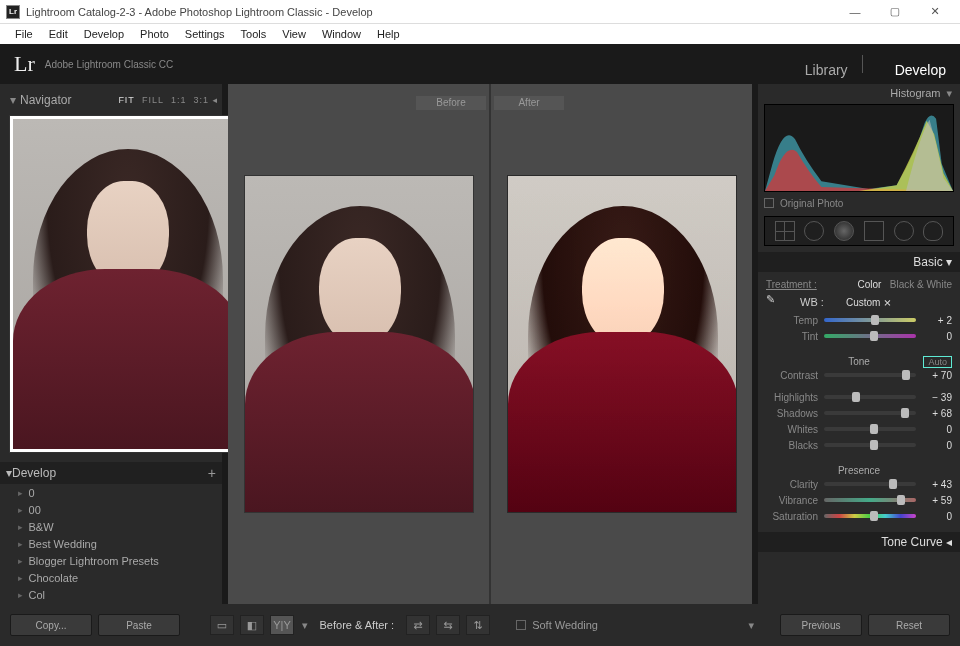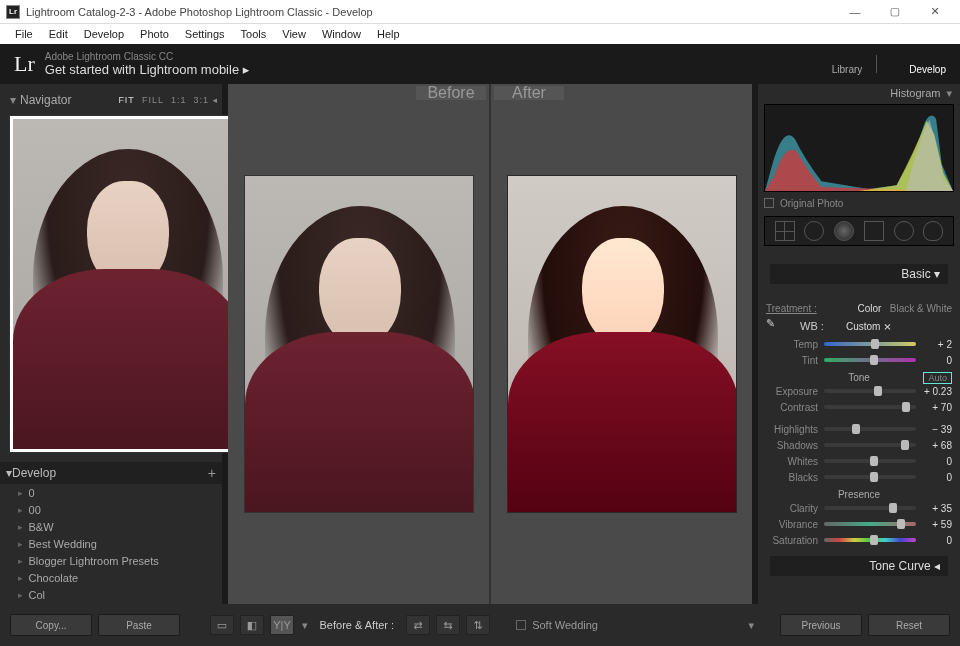--- a/index.html
+++ b/index.html
@@ -9,74 +9,74 @@
   .titlebar .title { color: #444; font-size: 11px; flex: 1; }
   .winbtns { display:flex; gap:2px;}
   .winbtn { width:38px; height:24px; display:flex;align-items:center;justify-content:center;color:#555;}
   .menubar { height: 20px; background:#fff; display:flex; align-items:center; padding:0 8px; gap:2px; }
   .menubar span { color:#222; padding:0 7px; font-size:11px;}
   .appbar { height: 40px; background:#1a1a1a; display:flex; align-items:center; padding:0 14px;}
   .appbar .lr { font-family: "Times New Roman",serif; font-size:22px; color:#eee; font-weight:300;margin-right:10px;}
   .appbar .sub { color:#888; font-size:10px;}
   .appbar .main { color:#ddd; font-size:13px;}
   .appbar .spacer { flex:1;}
-  .appbar .mod { color:#aaa; font-size:10px; margin-left:18px;margin-top:11px;}
+  .appbar .mod { color:#aaa; font-size:14px; margin-left:18px;margin-top:11px;}
   .appbar .mod.active { color:#fff;}
   .divider { width:1px; height:18px; background:#555; margin:0 14px;}
   .worktop { height: 520px; background:#333; display:flex;}
   .left { width:222px; background:#2a2a2a; display:flex;flex-direction:column;padding:6px 4px 0 10px;}
   .panelhead { height:20px; display:flex; align-items:center; font-size:12px; color:#aaa;}
   .panelhead .tri { color:#888; margin-right:4px;}
   .navmodes { margin-left:auto; font-size:9px; color:#888; letter-spacing:1px;}
   .navmodes b { color:#ddd; font-weight:normal;}
   .navthumb { width:120px; height:170px; margin:6px auto 10px; background:#b8b6b3; border:3px solid #fff; box-shadow:0 0 0 1px #000;}
   .phead { height:22px; background:#202020; display:flex;align-items:center;padding:0 6px;color:#bbb;font-size:12px;margin:0 -4px 0 -10px;}
   .phead .plus { margin-left:auto;color:#999;font-size:14px;}
   .plist { flex:1; overflow:hidden;}
   .prow { height:17px; display:flex;align-items:center;padding-left:8px;color:#aaa;font-size:11px;}
   .prow .tri { color:#666; margin-right:6px;font-size:9px;}
   .center { flex:1; background:#4a4a4a; position:relative; display:flex;}
-  .halflabel { position:absolute; top:2px; width:70px; height:14px; background:#555; color:#999; font-size:16px; text-align:center;line-height:14px;}
+  .halflabel { position:absolute; top:12px; width:70px; height:14px; background:#555; color:#999; font-size:10px; text-align:center;line-height:14px;}
   .half { flex:1; display:flex;align-items:center;justify-content:center;}
   .photo { width:228px; height:336px; background:linear-gradient(#bcb9b5,#a7a39f); box-shadow:0 0 0 1px #333;position:relative;overflow:hidden;}
   .photo.after { filter:contrast(1.15) saturate(1.3) brightness(1.05);}
   .sep { width:2px; background:#333;}
   .hair { position:absolute; width:190px;height:260px;top:30px;left:20px;border-radius:50% 50% 40% 40%;background:radial-gradient(ellipse at 50% 20%, #3a2825, #2a1c1a 60%, transparent 80%);}
   .face { position:absolute; width:82px;height:108px;top:62px;left:74px;background:linear-gradient(#e8d2c3,#d8bfaf);border-radius:45% 45% 50% 50%;}
   .hoodie { position:absolute; width:230px;height:180px;bottom:0;left:0;background:linear-gradient(#6e2230,#4a1620);border-radius:40% 40% 0 0;}
   .right { width:202px; background:#2a2a2a; display:flex;flex-direction:column;padding:0;}
   .rpanelhead { height:18px; display:flex;align-items:center;justify-content:flex-end;padding:0 8px;color:#aaa;font-size:11px;}
   .rpanelhead .tri { margin-left:6px;color:#888;}
   .histo { height:88px; margin:2px 6px; background:#1a1a1a; border:1px solid #000;position:relative;overflow:hidden;}
   .origphoto { height:18px; margin:0 6px 4px;display:flex;align-items:center;gap:6px;color:#888;font-size:10px;}
   .origphoto .box { width:10px;height:10px;border:1px solid #666;}
   .tools { height:30px; margin:0 6px 6px;background:#1f1f1f;border:1px solid #000;display:flex;align-items:center;justify-content:space-evenly;}
   .tool { width:20px;height:20px;border:1px solid #555;border-radius:50%;}
   .tool.sq { border-radius:0;}
   .tool.grid{border-radius:0;background:linear-gradient(#555,#555) 50% 0/1px 100% no-repeat,linear-gradient(#555,#555) 0 50%/100% 1px no-repeat;}
-  .basichead { height:20px; background:#1f1f1f;margin:12px;display:flex;align-items:center;justify-content:flex-end;padding:0 8px;color:#ddd;font-size:12px;}
+  .basichead { height:20px; background:#1f1f1f;margin:0;display:flex;align-items:center;justify-content:flex-end;padding:0 8px;color:#ddd;font-size:12px;}
   .basic { padding:4px 8px;}
   .trow { display:flex;align-items:center;height:16px;font-size:10px;}
   .trow .lbl { color:#888;text-decoration:underline;}
   .trow .spacer { flex:1;}
   .colorbw { color:#888;}
   .colorbw .active { color:#ddd;}
   .wbrow { display:flex;align-items:center;height:20px;gap:8px;}
   .dropper { width:18px;height:18px;color:#ccc;}
   .wbsel { color:#ddd;font-size:10px;}
   .slrow { display:flex;align-items:center;height:16px;font-size:10px;}
   .slrow .lbl { width:52px;text-align:right;color:#888;}
   .slider { flex:1;height:4px;background:#3a3a3a;margin:0 6px;position:relative;border-radius:2px;}
   .slider.temp { background:linear-gradient(90deg,#36c,#cc6);}
   .slider.tint { background:linear-gradient(90deg,#3a6,#a3a);}
   .slider.vib { background:linear-gradient(90deg,#666,#4a8,#a66);}
   .slider.sat { background:linear-gradient(90deg,#666,#c44,#cc4,#4c4,#4cc,#44c,#c4c);}
   .thumb { position:absolute;width:8px;height:10px;top:-3px;background:#bbb;border-radius:2px;}
   .slrow .val { width:30px;text-align:right;color:#ddd;}
-  .section { text-align:center;color:#aaa;font-size:10px;margin-top:4px;position:relative;}
+  .section { text-align:center;color:#aaa;font-size:10px;margin-top:12px;position:relative;}
   .section .auto { position:absolute;right:0;top:0;color:#888;border:1px solid #5eead4;padding:0 4px;font-size:9px;}
   .bottom { height:42px; background:#2a2a2a;display:flex;align-items:center;padding:0 10px;gap:6px;}
   .btn { height:22px;padding:0 14px;background:#3a3a3a;border:1px solid #1a1a1a;color:#aaa;font-size:10px;display:flex;align-items:center;justify-content:center;border-radius:2px;}
   .toolbtn { width:24px;height:20px;background:#333;border:1px solid #222;display:flex;align-items:center;justify-content:center;color:#999;}
   .softproof { color:#999;font-size:11px;display:flex;align-items:center;gap:6px;}
   .softproof .box { width:10px;height:10px;border:1px solid #666;}
   .scrolltrack { width:6px;background:#1a1a1a;}
   svg.h { width:100%;height:100%;}
 </style>
 </head>
@@ -101,21 +101,20 @@
   <span>Tools</span>
   <span>View</span>
   <span>Window</span>
   <span>Help</span>
 </div>
 
 <div class="appbar">
   <div class="lr">Lr</div>
   <div>
     <div class="sub">Adobe Lightroom Classic CC</div>
-    <div class="main">Get started with Lightroom mobile  ▸</div>
   </div>
   <div class="spacer"></div>
   <div class="mod">Library</div>
   <div class="divider"></div>
   <div class="mod active">Develop</div>
 </div>
 
 <div class="worktop">
 
   <div class="left">
@@ -244,27 +243,20 @@
       <div class="slrow">
           <span class="lbl">Tint</span>
           <div class="slider tint">
             <div class="thumb" style="left:50%"></div>
           </div>
           <span class="val">0</span>
         </div>
 
       <div class="section"><span>Tone</span><span class="auto">Auto</span></div>
       <div class="slrow">
-          <span class="lbl">Exposure</span>
-          <div class="slider">
-            <div class="thumb" style="left:54%"></div>
-          </div>
-          <span class="val">+ 0.23</span>
-        </div>
-      <div class="slrow">
           <span class="lbl">Contrast</span>
           <div class="slider">
             <div class="thumb" style="left:85%"></div>
           </div>
           <span class="val">+ 70</span>
         </div>
       <div style="height:6px"></div>
       <div class="slrow">
           <span class="lbl">Highlights</span>
           <div class="slider">
@@ -293,21 +285,21 @@
           </div>
           <span class="val">0</span>
         </div>
 
       <div class="section">Presence</div>
       <div class="slrow">
           <span class="lbl">Clarity</span>
           <div class="slider">
             <div class="thumb" style="left:71%"></div>
           </div>
-          <span class="val">+ 35</span>
+          <span class="val">+ 43</span>
         </div>
       <div class="slrow">
           <span class="lbl">Vibrance</span>
           <div class="slider vib">
             <div class="thumb" style="left:79%"></div>
           </div>
           <span class="val">+ 59</span>
         </div>
       <div class="slrow">
           <span class="lbl">Saturation</span>

